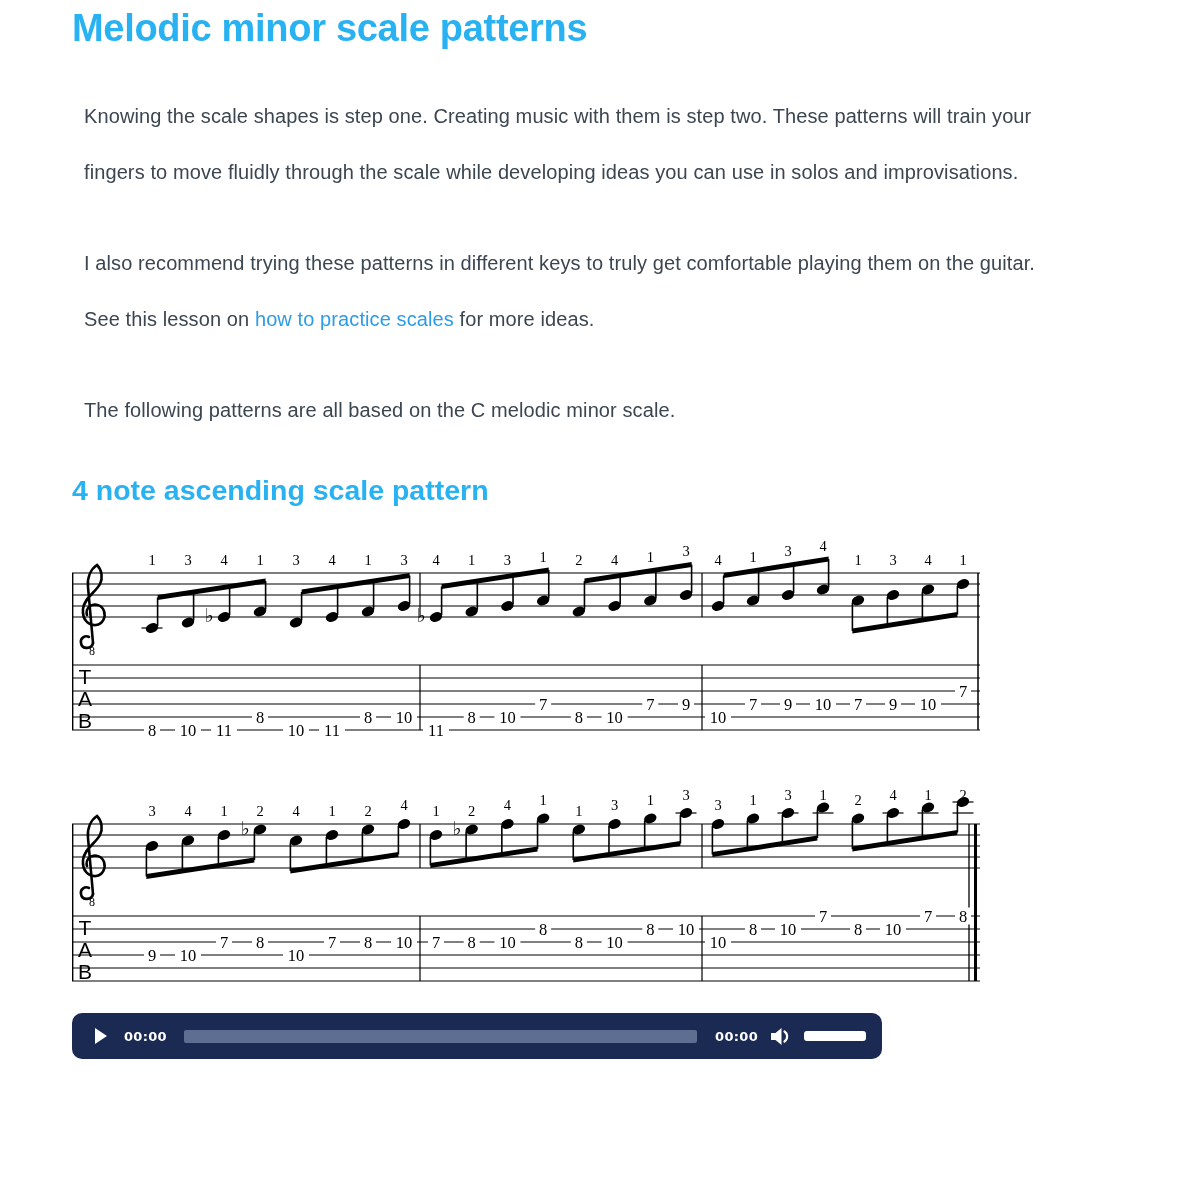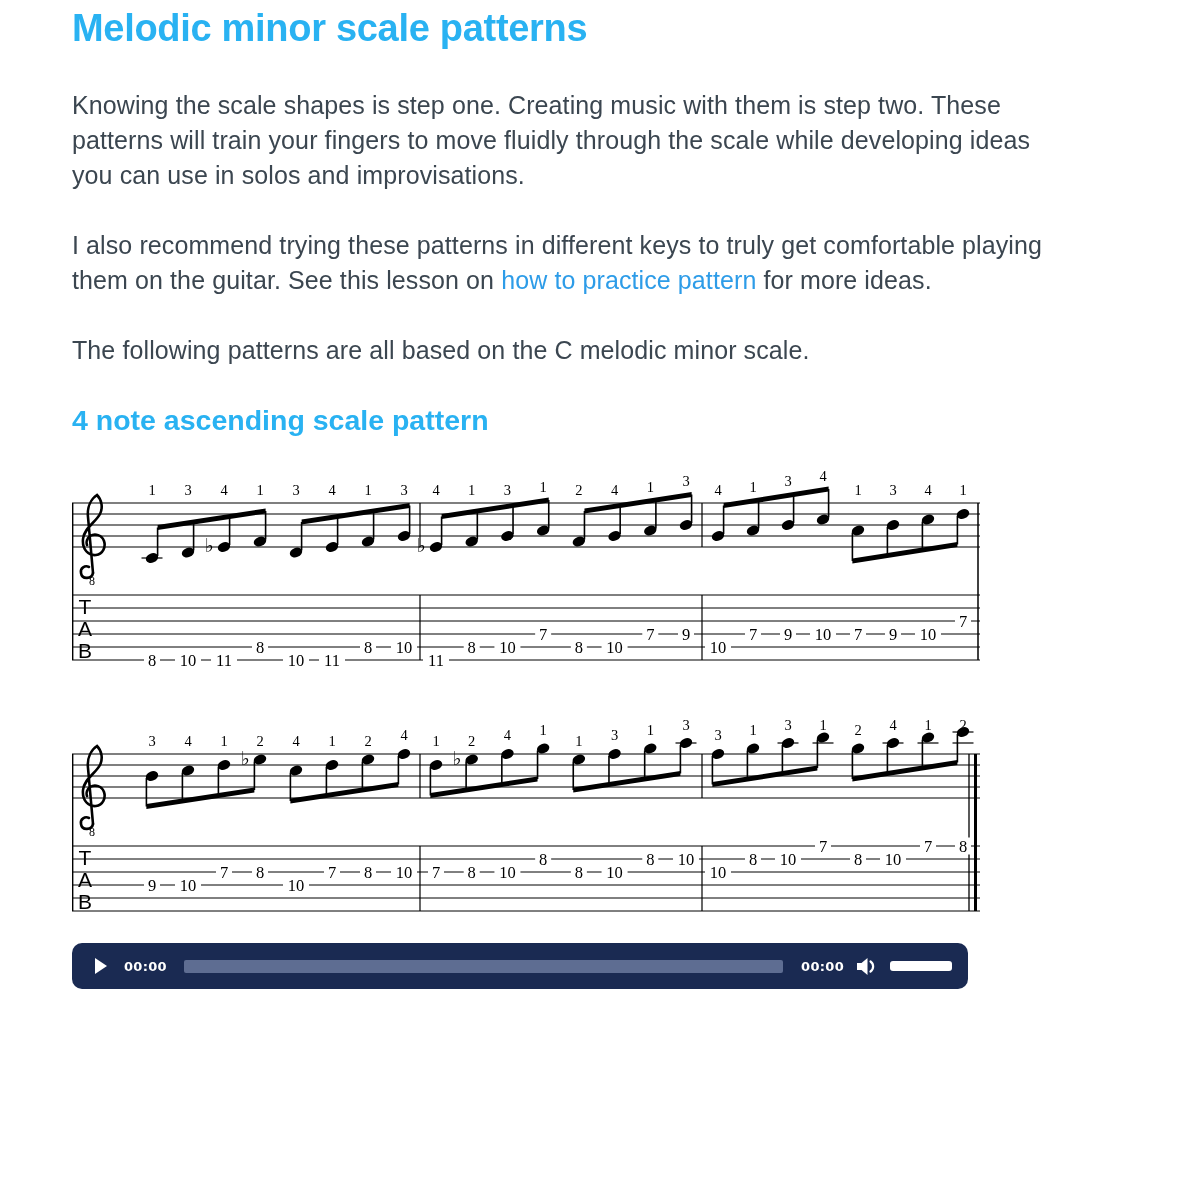--- a/index.html
+++ b/index.html
@@ -1,44 +1,44 @@
 <!DOCTYPE html>
 <html style="--heading: #29b2f2; --link: #2d9ce8; --body-text: #3b4650; --player-bg: #1a2a52; --progress-track: #5e6d92; --volume-fill: #ffffff;"><head>
 <meta charset="utf-8">
 <style>
   html,body{margin:0;padding:0;background:#fff}
   body{width:1200px;height:1199px;overflow:hidden;
        font-family:"Liberation Sans",sans-serif;color:var(--body-text,#3b4650)}
   main{padding:6px 140px 0 72px}
   h2[data-name="page-title"]{font-size:38px;line-height:44px;font-weight:700;
        margin:0 0 38px;color:var(--heading,#29b2f2);letter-spacing:-.3px}
-  p{font-size:25px;line-height:35px;margin:0 0 35px;letter-spacing:.1px}
+  p{font-size:20px;line-height:56px;margin:0 12px 35px;letter-spacing:.1px}
   a[data-name="practice-scales-link"]{color:var(--link,#2d9ce8);text-decoration:none;cursor:pointer}
   h3[data-name="section-title"]{font-size:28.5px;line-height:34px;font-weight:700;
        margin:20px 0 28px;color:var(--heading,#29b2f2)}
   .notation{width:908px}
   .sys1{margin-top:30px}
   .sys2{margin-top:40px}
   .player{margin-top:14px;height:46px;background:var(--player-bg,#1a2a52);border-radius:10px;
-          display:flex;align-items:center;padding:0 16px 0 20px;box-sizing:border-box;width:896px}
+          display:flex;align-items:center;padding:0 16px 0 20px;box-sizing:border-box;width:810px}
   .play-btn{background:none;border:none;padding:0;margin:0 16px 0 2px;cursor:pointer;display:flex;align-items:center}
   .time{color:#fff;font-size:13px;font-weight:bold;font-family:"DejaVu Sans",sans-serif;letter-spacing:.3px}
   .track{flex:1;height:13px;background:var(--progress-track,#5e6d92);margin:0 18px 0 17px;border-radius:2px;cursor:pointer}
   .speaker{margin-left:13px;display:flex;align-items:center;cursor:pointer}
   .vol-slider{width:62px;height:10px;background:var(--volume-fill,#fff);border-radius:3px;margin-left:10px;cursor:pointer}
 </style>
 </head>
 <body>
 
 <main data-name="lesson-article">
   <h2 data-name="page-title">Melodic minor scale patterns</h2>
 
   <p data-name="intro-paragraph-1">Knowing the scale shapes is step one. Creating music with them is step two. These patterns will train your fingers to move fluidly through the scale while developing ideas you can use in solos and improvisations.</p>
 
-  <p data-name="intro-paragraph-2"><span data-name="intro-paragraph-2-before">I also recommend trying these patterns in different keys to truly get comfortable playing them on the guitar. See this lesson on </span><a data-name="practice-scales-link" href="#">how to practice pattern</a><span data-name="intro-paragraph-2-after"> for more ideas.</span></p>
+  <p data-name="intro-paragraph-2"><span data-name="intro-paragraph-2-before">I also recommend trying these patterns in different keys to truly get comfortable playing them on the guitar. See this lesson on </span><a data-name="practice-scales-link" href="#">how to practice scales</a><span data-name="intro-paragraph-2-after"> for more ideas.</span></p>
 
   <p data-name="intro-paragraph-3">The following patterns are all based on the C melodic minor scale.</p>
 
   <h3 data-name="section-title">4 note ascending scale pattern</h3>
 
 
   <div class="notation sys1" id="system-0" data-name="notation-system-1"><svg viewBox="0 0 908 207" width="908" height="207" data-name="notation-svg">
         <line x1="0" y1="36" x2="908" y2="36" stroke="#000" stroke-width="1.1"></line>
         <line x1="0" y1="47" x2="908" y2="47" stroke="#000" stroke-width="1.1"></line>
         <line x1="0" y1="58" x2="908" y2="58" stroke="#000" stroke-width="1.1"></line>

